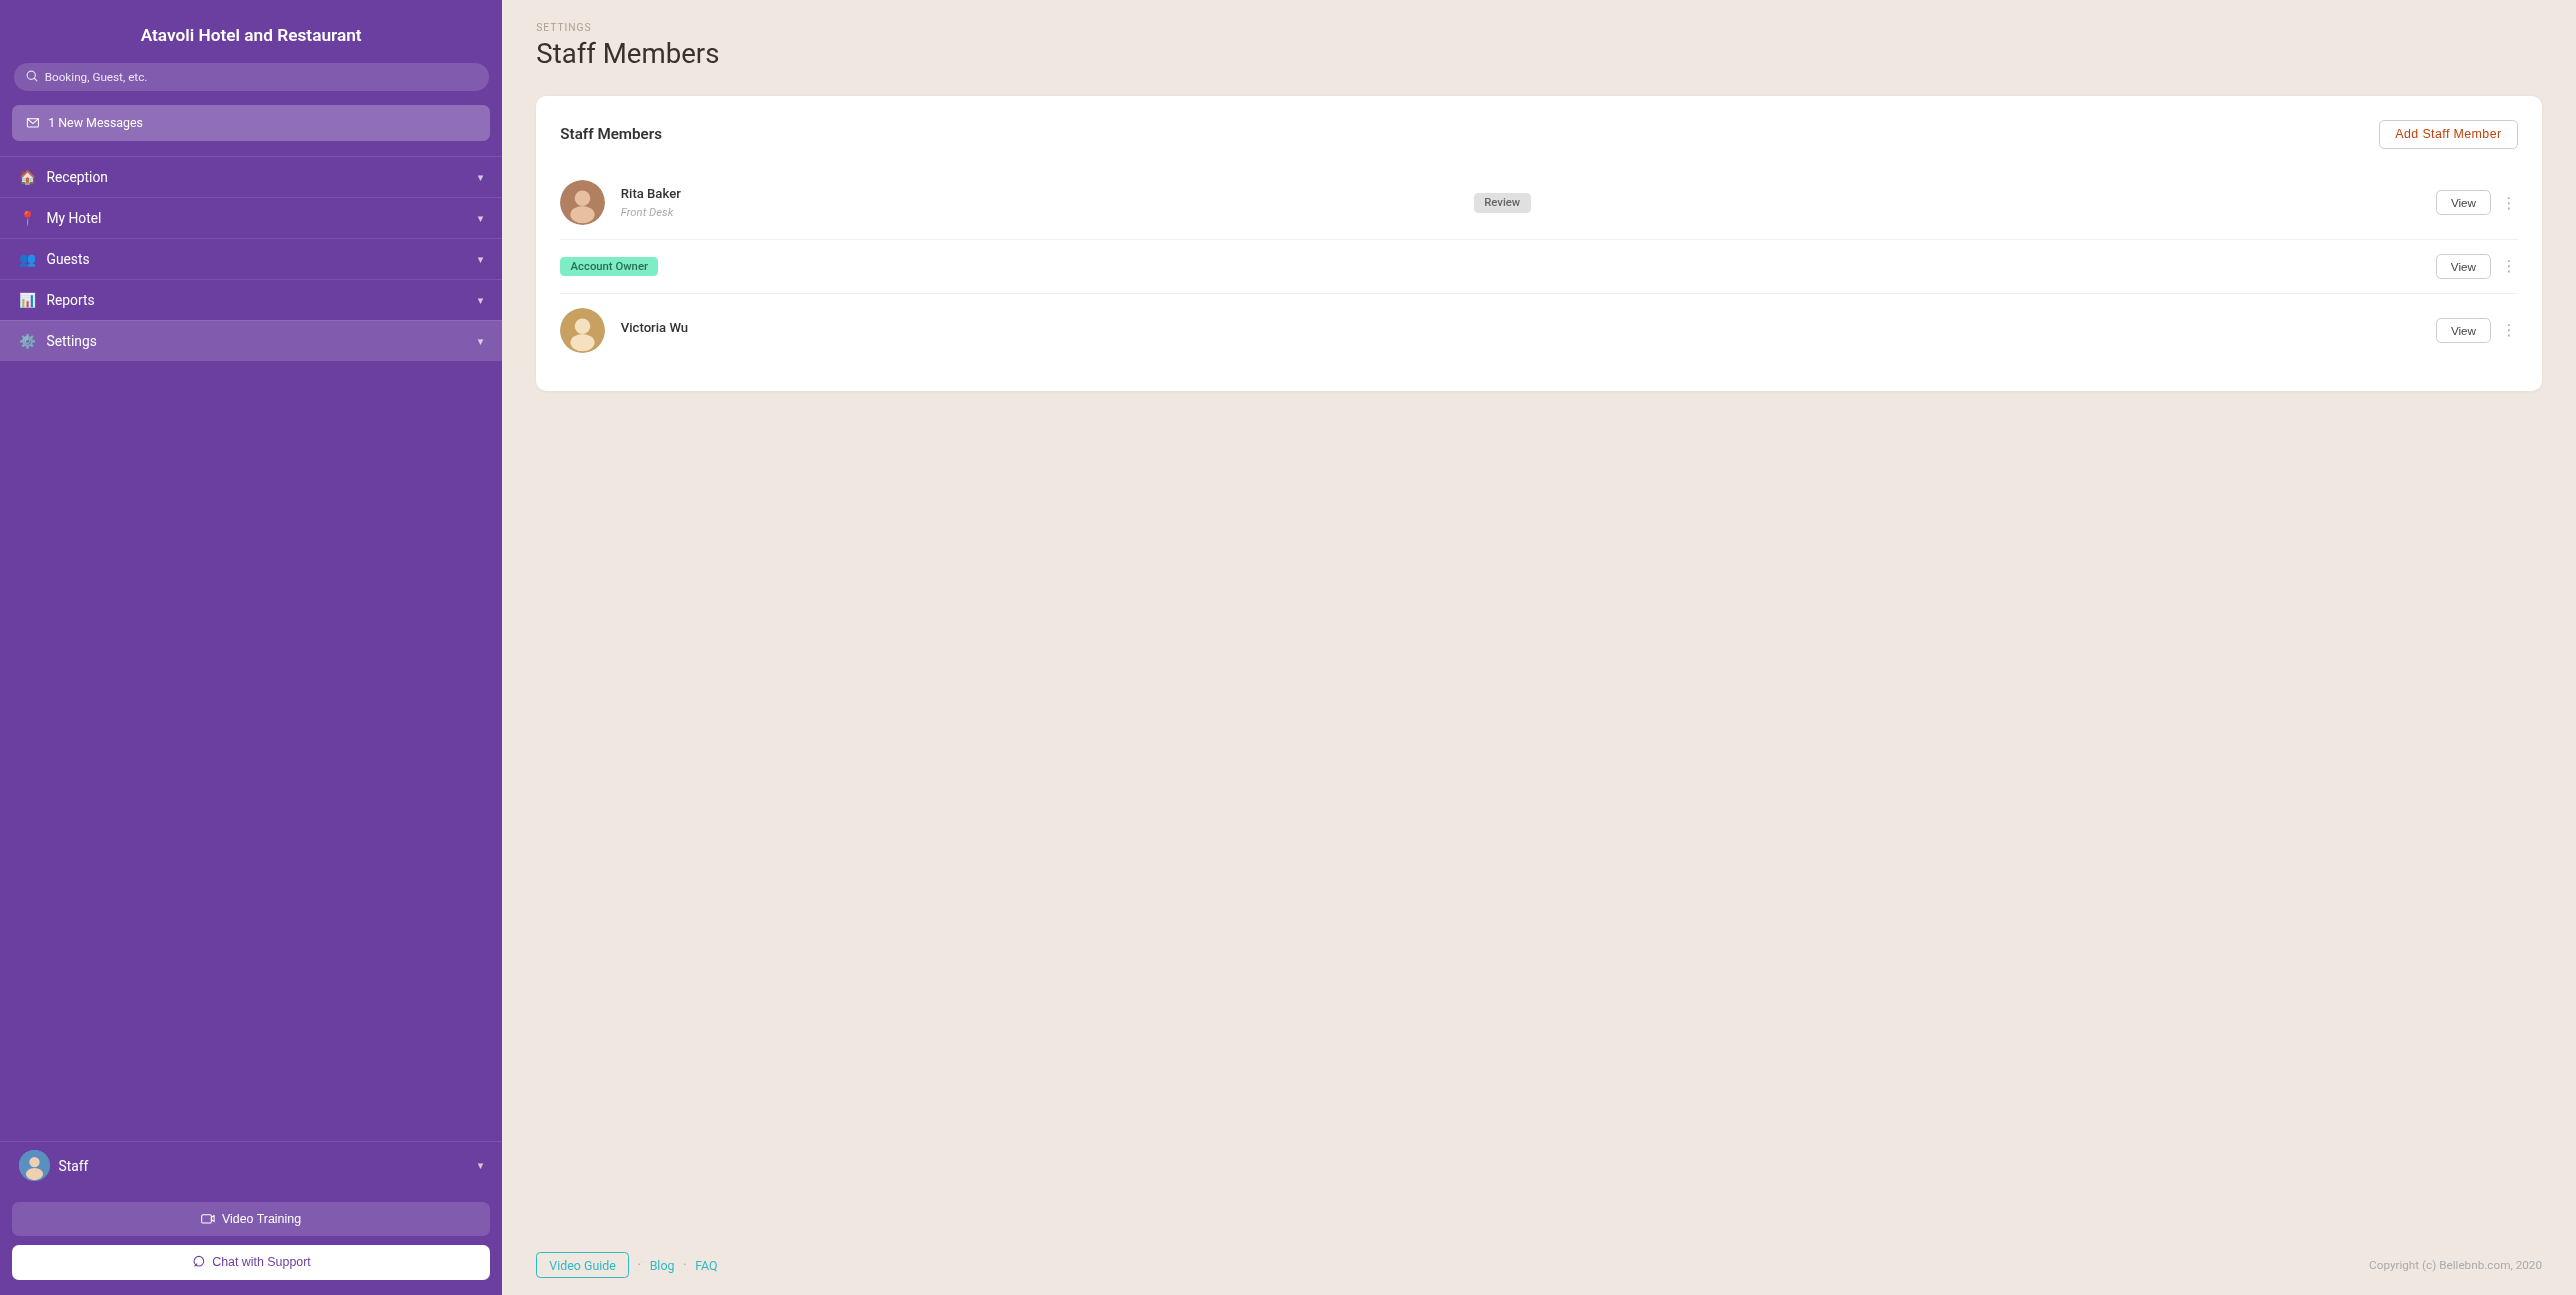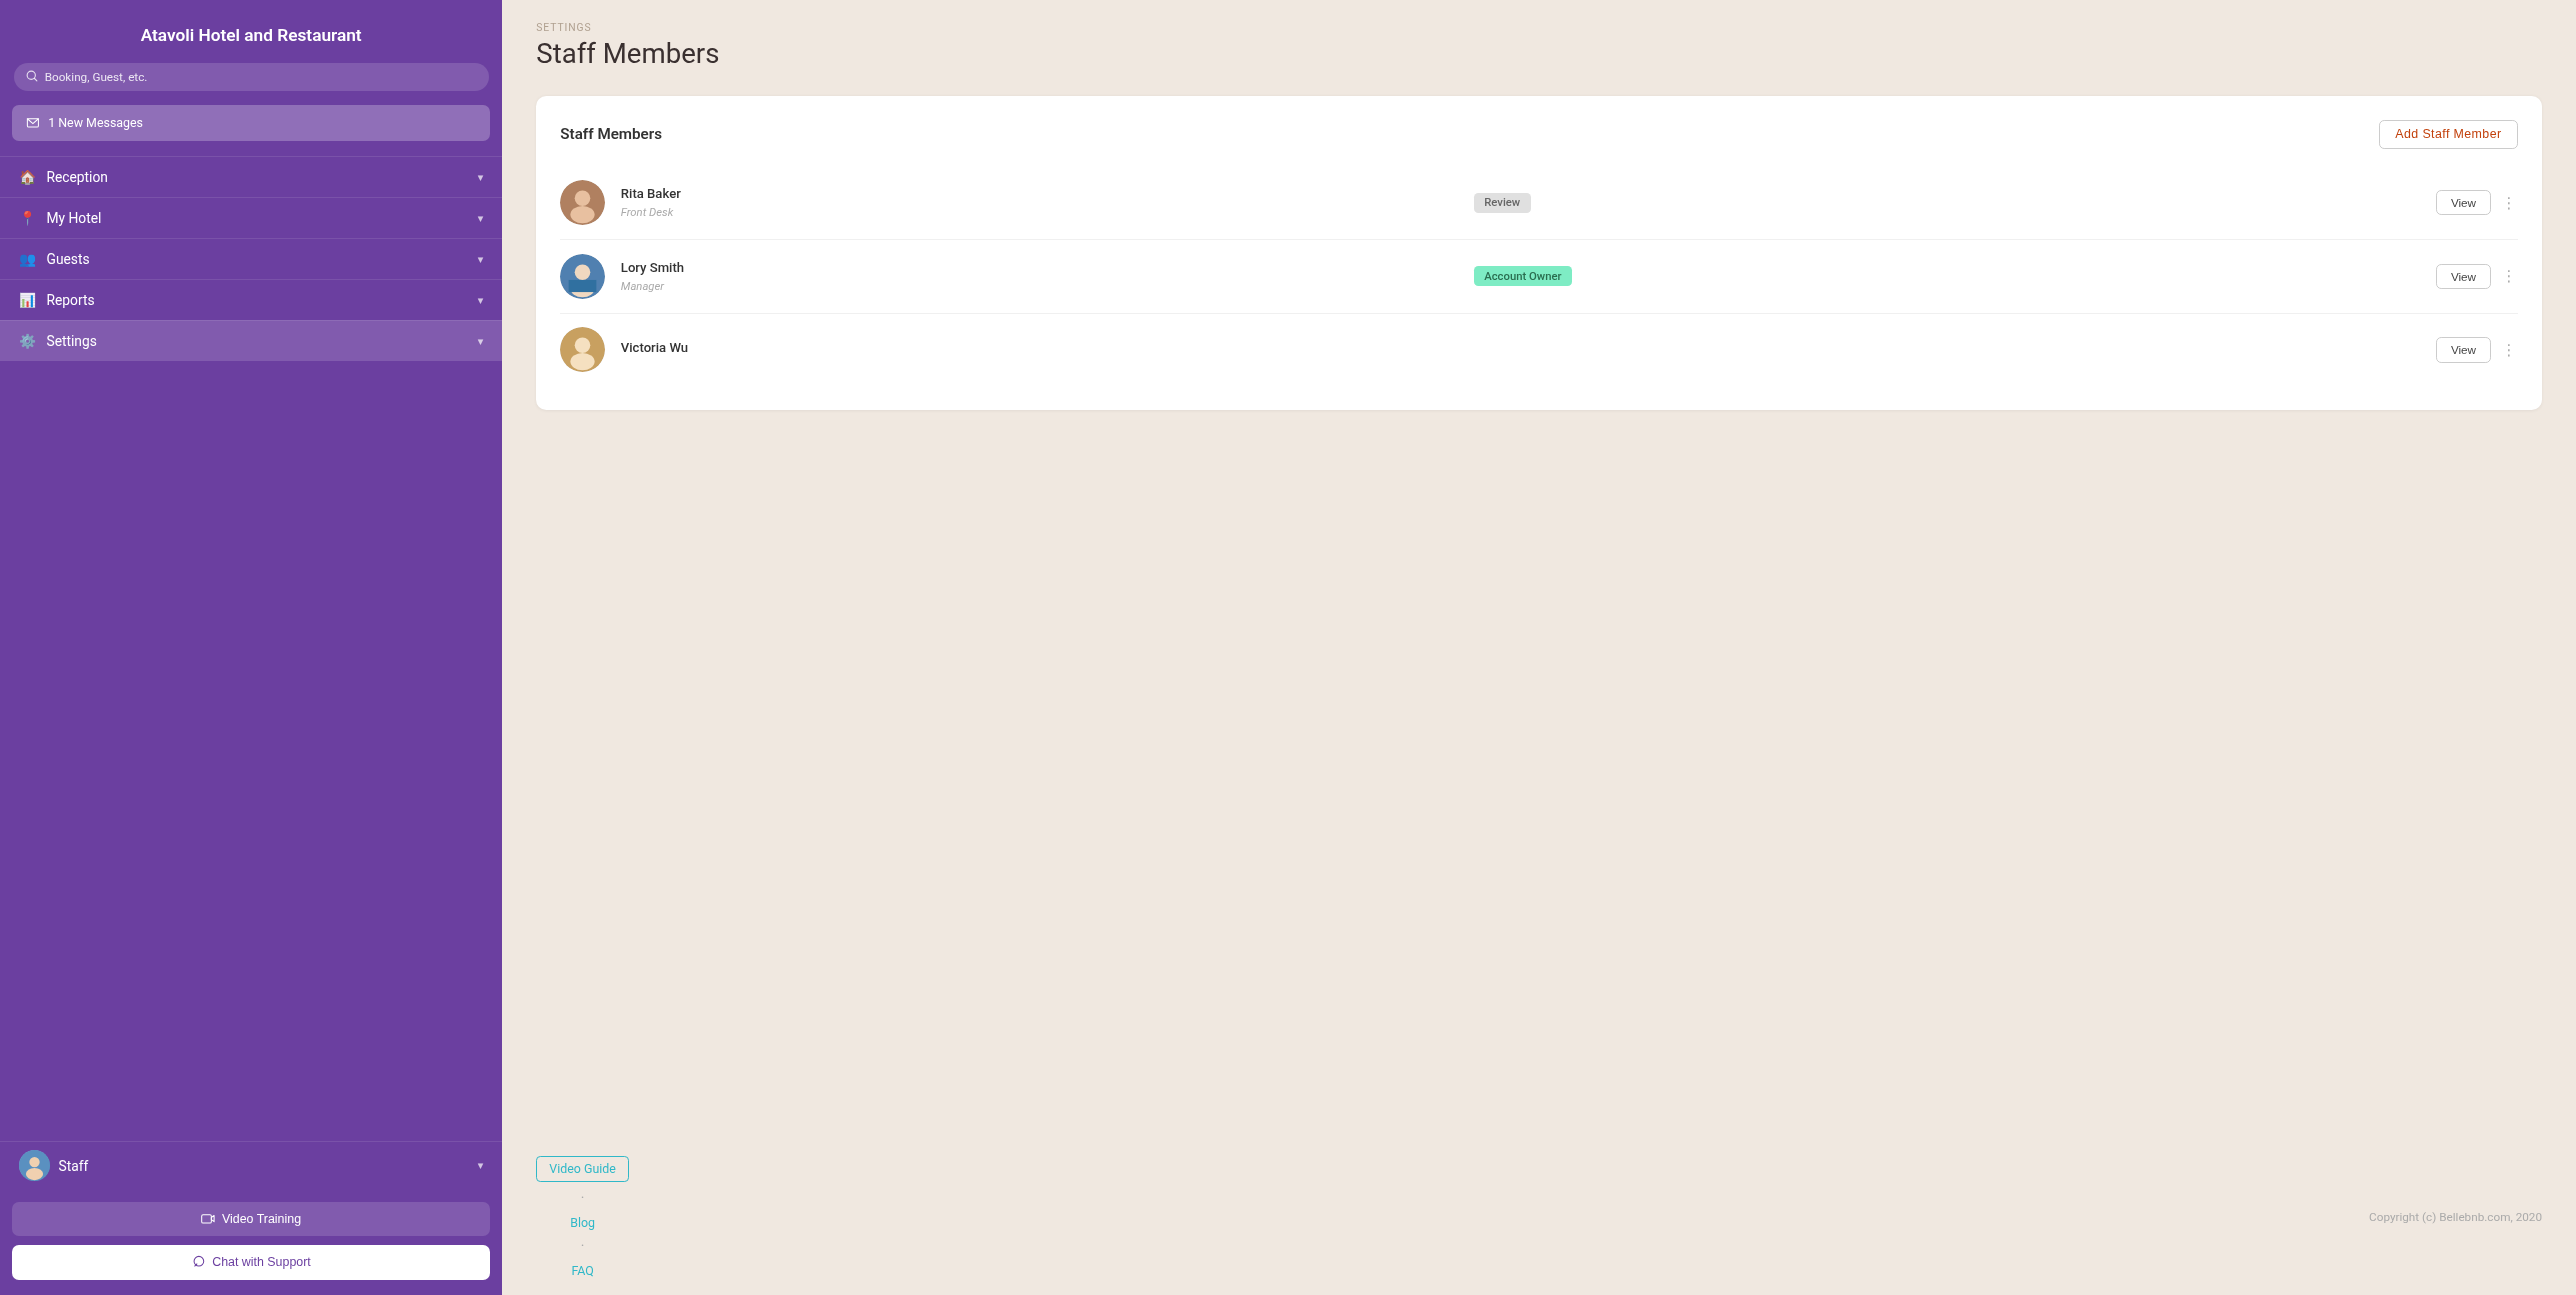--- a/index.html
+++ b/index.html
@@ -197,21 +197,21 @@
       padding: 3.4px 1.7px;
     }
 
     
     .main-footer {
       padding: 13.8px 34px 17px;
       display: flex;
       justify-content: space-between;
       align-items: center;
     }
-    .footer-links { display: flex; align-items: center; gap: 8.6px; flex-direction: column; }
+    .footer-links { display: flex; align-items: center; gap: 8.6px; }
     .footer-link {
       color: #30b8c8;
       font-size: 0.9rem;
       cursor: pointer;
       text-decoration: none;
     }
     .footer-link.outlined {
       border: 1.3px solid #30b8c8;
       border-radius: 4.3px;
       padding: 4.3px 12px;
@@ -355,34 +355,20 @@
         <div class="staff-privilege">
           <span class="badge badge-review">Review</span>
         </div>
         <div class="staff-actions">
           <button class="btn-view">View</button>
           <button class="btn-more">⋮</button>
         </div>
       </div>
 
       <div class="staff-row">
-        <div class="staff-info">
-          <div class="avatar-circle">
-            <svg class="avatar-svg" viewBox="0 0 52 52">
-              <circle cx="26" cy="26" r="26" fill="#5080b0"></circle>
-              <circle cx="26" cy="21" r="9" fill="#f0d8c0"></circle>
-              <ellipse cx="26" cy="40" rx="14" ry="10" fill="#f0d8c0"></ellipse>
-              <rect x="10" y="30" width="32" height="14" rx="0" fill="#3070a0"></rect>
-            </svg>
-          </div>
-          <div class="staff-info-text">
-            <div class="staff-name">Lory Smith</div>
-            <div class="staff-role">Manager</div>
-          </div>
-        </div>
         <div class="staff-privilege">
           <span class="badge badge-owner">Account Owner</span>
         </div>
         <div class="staff-actions">
           <button class="btn-view">View</button>
           <button class="btn-more">⋮</button>
         </div>
       </div>
 
       <div class="staff-row">

